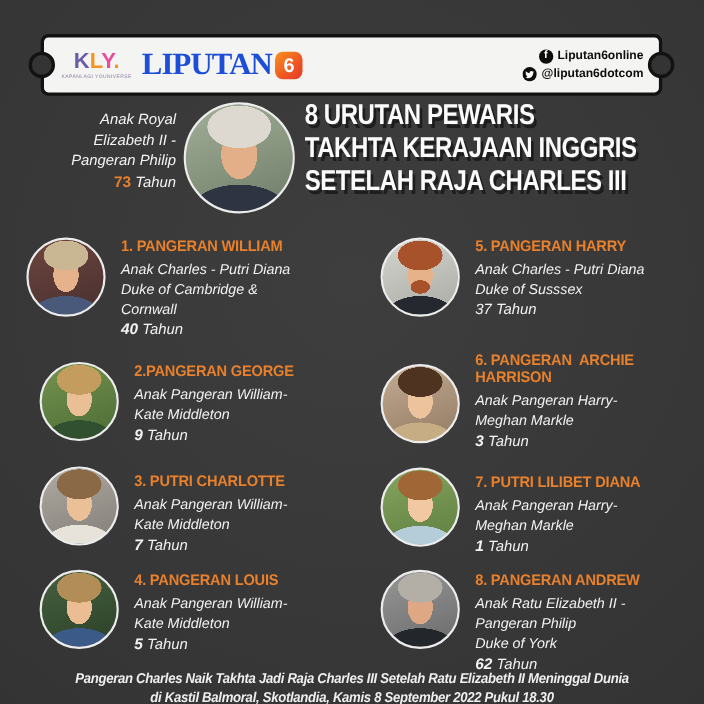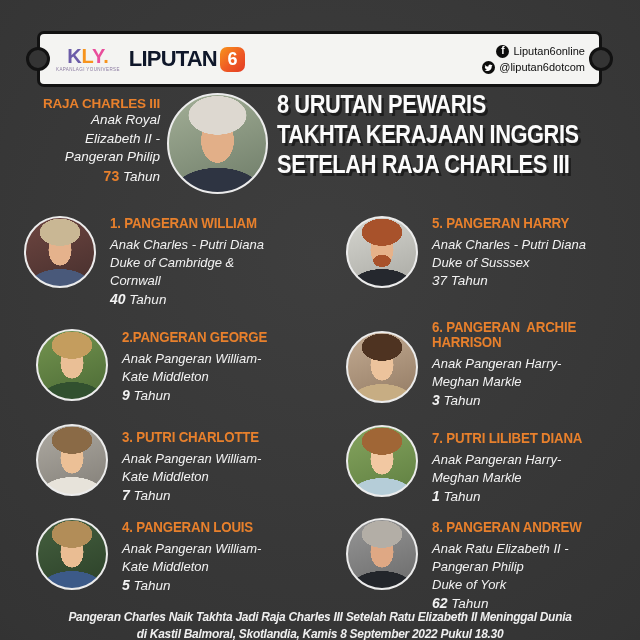--- a/index.html
+++ b/index.html
@@ -21,30 +21,30 @@
   .ticket::before{left:-14px;}
   .ticket::after{right:-14px;}
   .kly{margin-left:16px;display:flex;flex-direction:column;align-items:center;line-height:1;}
   .kly-letters{font-size:20px;font-weight:900;letter-spacing:0;}
   .kly-k{color:#6b5ca8;}
   .kly-l{color:#f7941d;}
   .kly-y{color:#e94e9c;}
   .kly-dot{color:#f7941d;}
   .kly-sub{font-size:4.5px;color:#8a7aa0;letter-spacing:.4px;margin-top:2px;white-space:nowrap;}
   .l6{display:flex;align-items:center;margin-left:9px;}
-  .l6-word{font-size:22px;font-weight:900;color:#0f172a;letter-spacing:-.8px;}
+  .l6-word{font-size:28px;font-weight:900;color:#1d4ed8;letter-spacing:-.8px;font-family:Liberation Serif, serif;}
   .l6-box{
     width:25px;height:25px;margin-left:3px;border-radius:7px;
     background:linear-gradient(135deg,#f7941d 0%,#ef5a24 55%,#e23b24 100%);
     color:#fff;font-size:18px;font-weight:900;display:flex;align-items:center;justify-content:center;
   }
   .credits{margin-left:11px;font-size:8.5px;line-height:11px;color:#1e1e1e;white-space:nowrap;}
   .social{margin-left:auto;margin-right:14px;display:flex;flex-direction:column;gap:3px;align-items:flex-end;}
   .soc-row{display:flex;align-items:center;gap:4px;}
-  .soc-label{font-size:11px;font-weight:normal;color:#0d0d0d;white-space:nowrap;}
+  .soc-label{font-size:11px;font-weight:bold;color:#0d0d0d;white-space:nowrap;}
   .fb-badge{width:13px;height:13px;border-radius:50%;background:#0d0d0d;color:#fff;
     font-size:10px;font-weight:bold;display:flex;align-items:center;justify-content:center;line-height:1;}
   .tw-badge{width:13px;height:13px;display:block;}
   
   .charles-info{position:absolute;left:16px;top:96px;width:144px;text-align:right;color:#f4f4f4;}
   .charles-name{font-size:13.5px;font-weight:bold;color:#e8802c;letter-spacing:-.2px;white-space:nowrap;}
   .charles-line{font-size:13.5px;font-style:italic;line-height:18.5px;}
   .charles-line:first-of-type{margin-top:4px;}
   .charles-age{margin-top:1px;font-size:13.5px;font-style:italic;}
   .charles-age b{font-style:normal;font-size:14px;color:#e8802c;}
@@ -134,21 +134,20 @@
           <g transform="translate(4.6,5.2) scale(0.62)">
             <path fill="#ffffff" d="M23.954 4.569c-.885.389-1.83.654-2.825.775 1.014-.611 1.794-1.574 2.163-2.723-.951.555-2.005.959-3.127 1.184-.896-.959-2.173-1.559-3.591-1.559-2.717 0-4.92 2.203-4.92 4.917 0 .39.045.765.127 1.124C7.691 8.094 4.066 6.13 1.64 3.161c-.427.722-.666 1.561-.666 2.475 0 1.71.87 3.213 2.188 4.096-.807-.026-1.566-.248-2.228-.616v.061c0 2.385 1.693 4.374 3.946 4.827-.413.111-.849.171-1.296.171-.314 0-.615-.03-.916-.086.631 1.953 2.445 3.377 4.604 3.417-1.68 1.319-3.809 2.105-6.102 2.105-.39 0-.779-.023-1.17-.067 2.189 1.394 4.768 2.209 7.557 2.209 9.054 0 13.999-7.496 13.999-13.986 0-.209 0-.42-.015-.63.961-.689 1.8-1.56 2.46-2.548z"></path>
           </g>
         </svg>
         <span class="soc-label">@liputan6dotcom</span>
       </div>
     </div>
   </div>
 
   <div class="charles-info">
-    <div class="charles-name">RAJA CHARLES III</div>
     <div class="charles-line">Anak Royal</div>
     <div class="charles-line">Elizabeth II -</div>
     <div class="charles-line">Pangeran Philip</div>
     <div class="charles-age"><b>73</b> <span>Tahun</span></div>
   </div>
   <div class="photo charles-photo av-charles"></div>
   <div class="main-title">
     <div>8 URUTAN PEWARIS</div>
     <div>TAKHTA KERAJAAN INGGRIS</div>
     <div>SETELAH RAJA CHARLES III</div>

